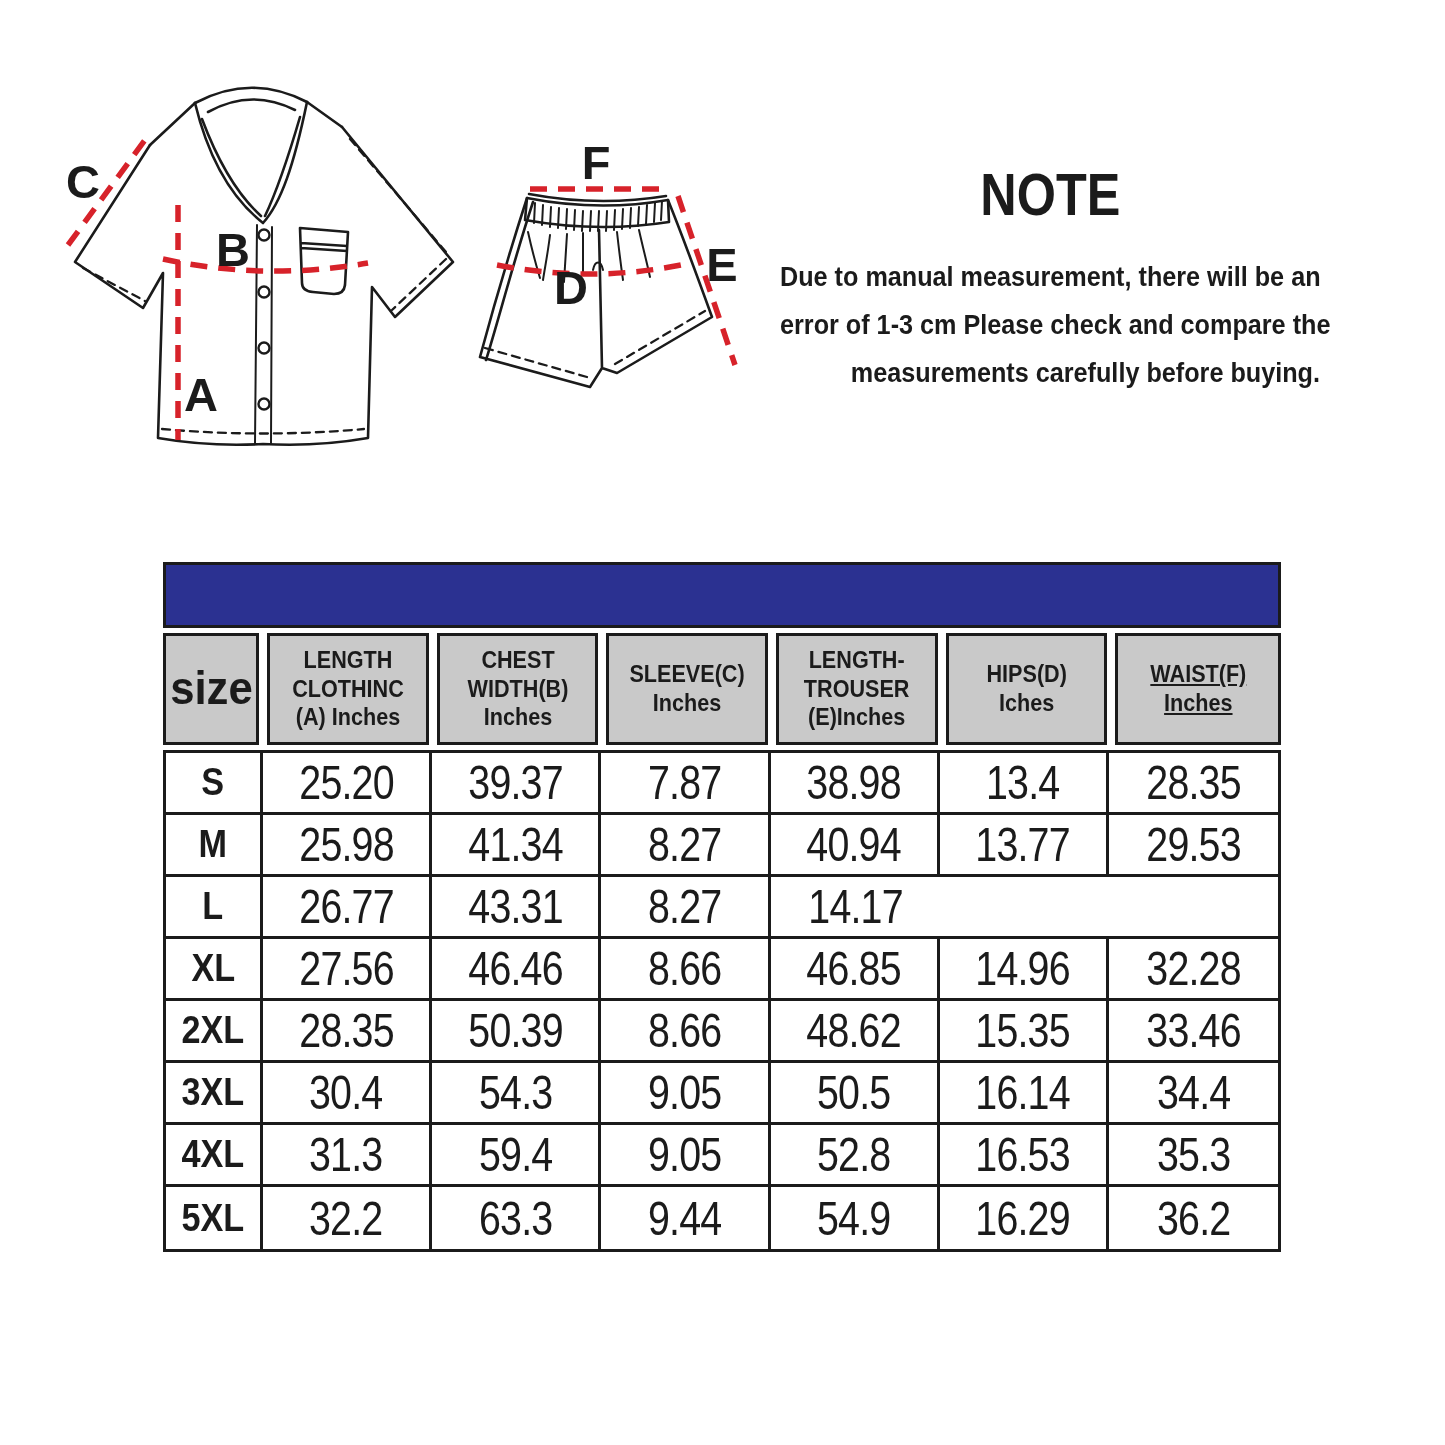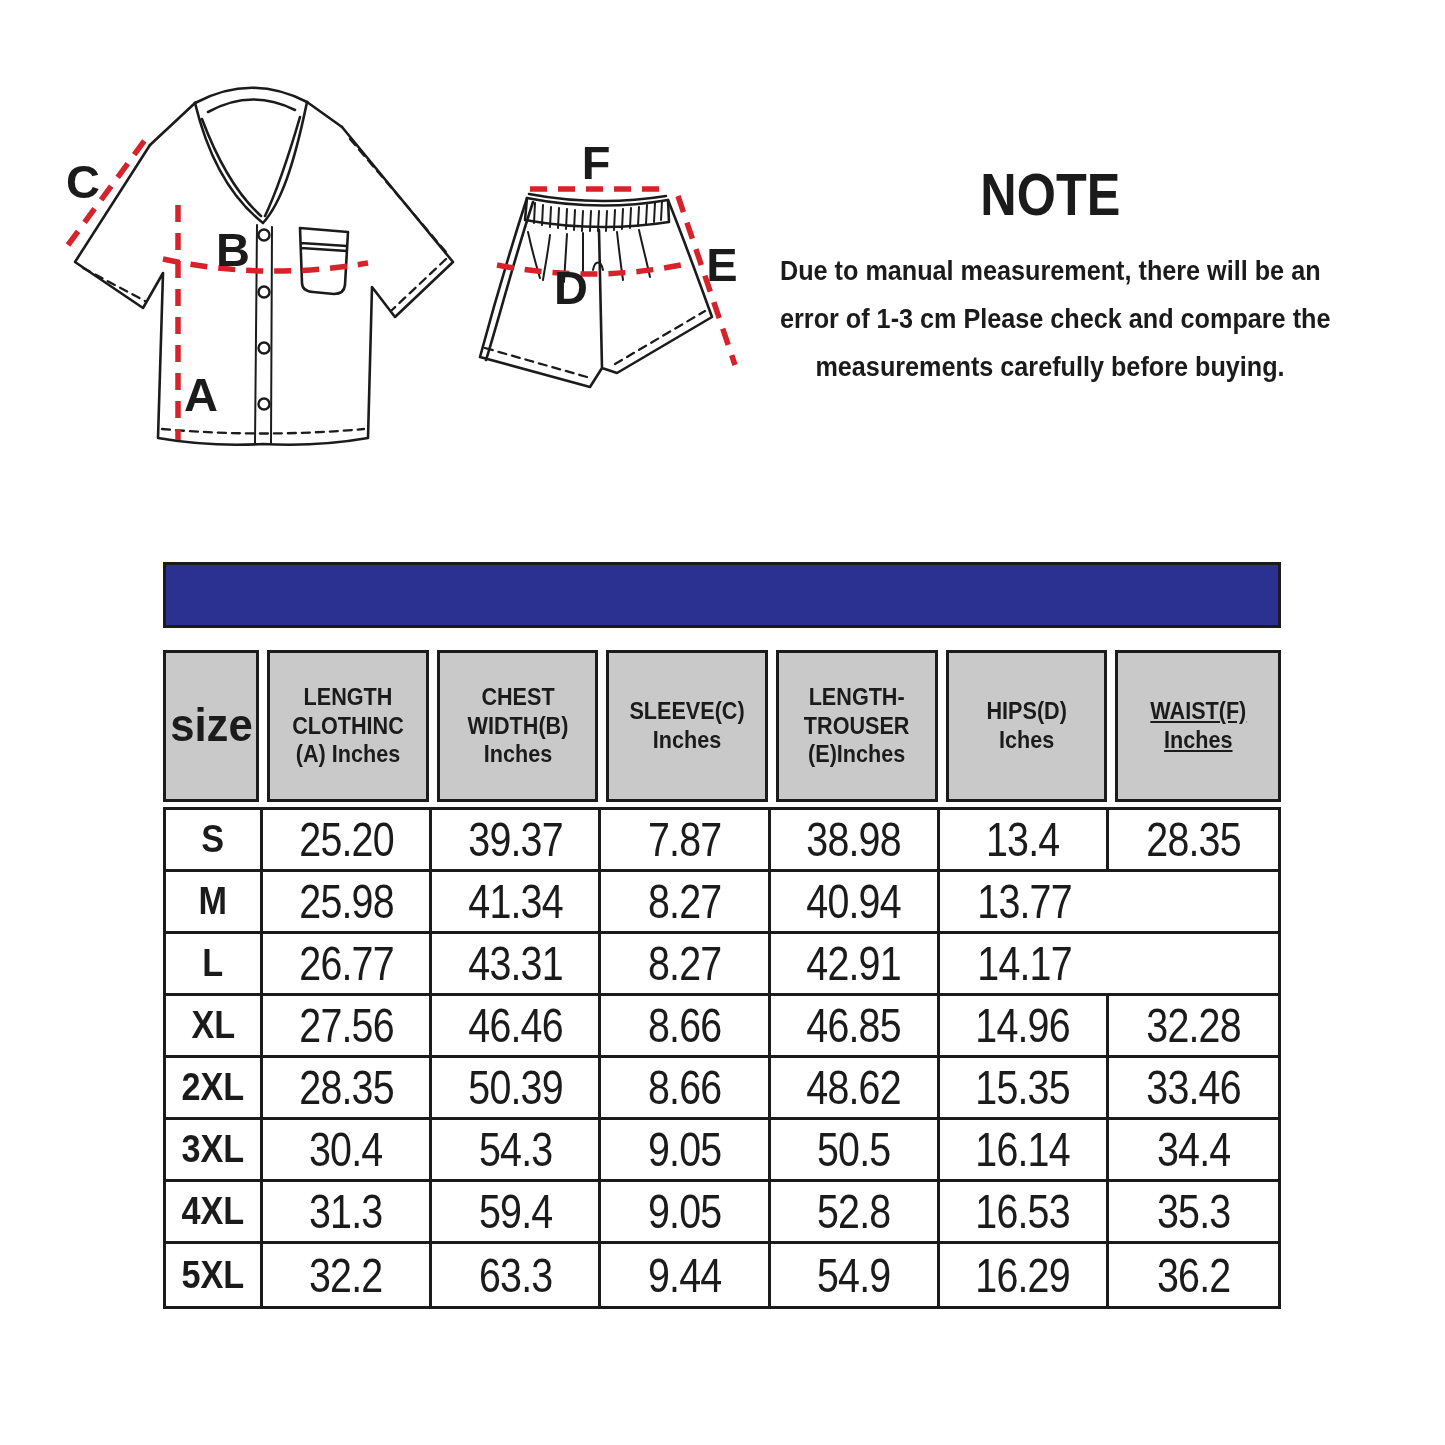--- a/index.html
+++ b/index.html
@@ -32,39 +32,39 @@
 
   
   .note {
     position: absolute; left: 750px; top: 160px; width: 600px;
     text-align: center;
   }
   .note-title {
     font-size: 60px; font-weight: bold; letter-spacing: 0px;
     display:inline-block; transform: scaleX(0.84);
   }
-  .note-body { margin-top: 18px; }
+  .note-body { margin-top: 24px; text-align: right; }
   .note-line {
     font-size: 28px; font-weight: bold; line-height: 48px;
     display:block; transform: scaleX(0.9); transform-origin: center;
     white-space: nowrap;
   }
 
   
   .size-table { position: absolute; left: 163px; top: 562px; width: 1118px; }
   .blue-bar {
     height: 66px;
     background: var(--accent-blue, #2b3191);
     border: 3px solid var(--ink, #111);
   }
   .hrow {
-    margin-top: 22px;
+    margin-top: 5px;
     display: grid;
     grid-template-columns: 100px repeat(6, 1fr);
-    height: 152px;
+    height: 112px;
     border-radius: 16px;
   }
   .hcell {
     background: var(--header-gray, #c9c9c9);
     border: 3px solid var(--ink, #111);
     margin: 0 4px;
     display: flex; align-items: center; justify-content: center;
     text-align: center;
     font-weight: bold; font-size: 24px; line-height: 1.2;
   }
@@ -259,37 +259,37 @@
           </div>
         <div class="dcell">
             <span class="cond82">8.27</span>
           </div>
         <div class="dcell">
             <span class="cond82">40.94</span>
           </div>
         <div class="dcell">
             <span class="cond82">13.77</span>
           </div>
+        <div class="dcell">
+            <span class="cond82">29.53</span>
+          </div>
       </div>
 
       <div class="drow">
         <div class="dcell szc">
             <span class="cond90">L</span>
           </div>
         <div class="dcell">
             <span class="cond82">26.77</span>
           </div>
         <div class="dcell">
             <span class="cond82">43.31</span>
           </div>
         <div class="dcell">
             <span class="cond82">8.27</span>
-          </div>
-        <div class="dcell">
-            <span class="cond82">42.91</span>
           </div>
         <div class="dcell">
             <span class="cond82">14.17</span>
           </div>
       </div>
 
       <div class="drow">
         <div class="dcell szc">
             <span class="cond90">XL</span>
           </div>

